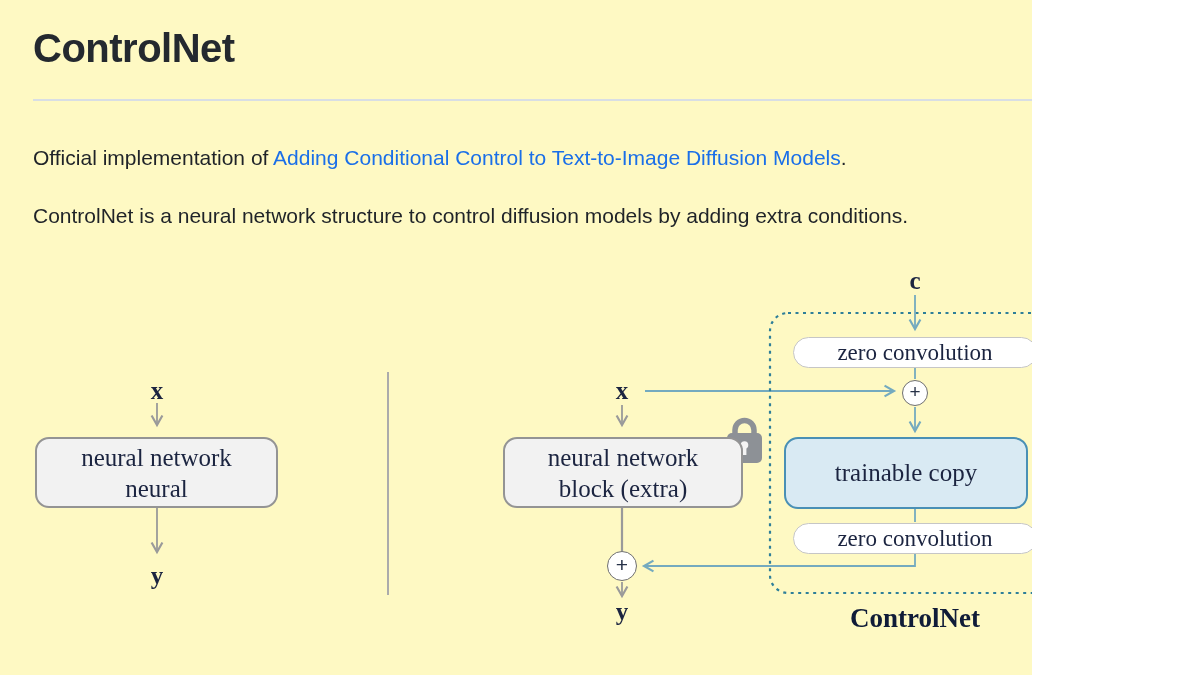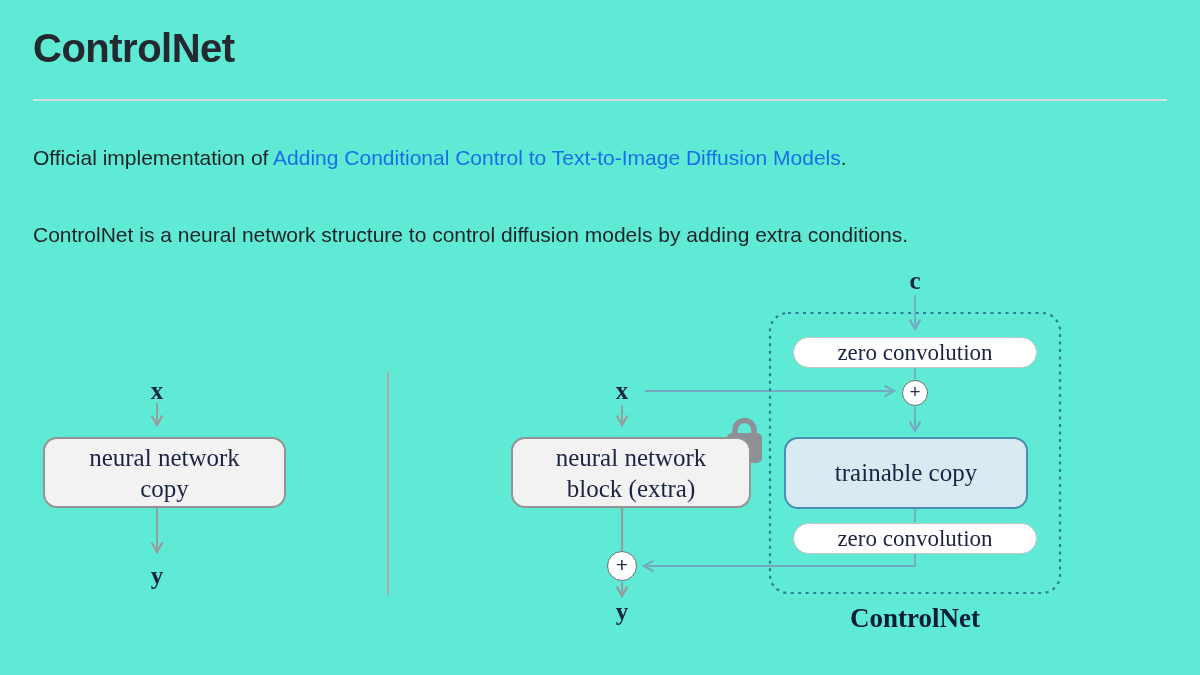--- a/index.html
+++ b/index.html
@@ -1,51 +1,51 @@
 <!DOCTYPE html>
 <html><head>
 <meta charset="utf-8">
 <style>
   * { margin:0; padding:0; box-sizing:border-box; }
   html,body { background:#ffffff; }
   .page {
-    position:relative; width:1200px; height:675px;
-    background:#5eead4; overflow:hidden;
+    position:relative; width:1032px; height:675px;
+    background:#fef9c3; overflow:hidden;
     font-family:"Liberation Sans", sans-serif;
     color:#1f2328;
     text-decoration:underline;
   }
   .doc-title {
     position:absolute; left:33px; top:26px;
     font-size:40px; font-weight:700; letter-spacing:-0.5px; color:#24292f;
   }
   .title-rule {
     position:absolute; left:33px; top:99px; width:1134px; height:2px;
     background:#d8dee4;
   }
   .para { position:absolute; left:33px; font-size:21px; line-height:28px; color:#1f2328; }
   .para-1 { top:144px; width:1140px; }
-  .para-2 { top:202px; width:1140px;margin-top:19px; }
+  .para-2 { top:202px; width:1140px; }
   .doc-link { color:#1a6fe8; text-decoration:none; cursor:pointer; }
 
   
   .figure { position:absolute; left:0; top:255px; width:1200px; height:420px; }
   .figure svg.wires { position:absolute; left:0; top:0; pointer-events:none; }
 
   .fig-label {
     position:absolute; width:44px; text-align:center;
     font-family:"Liberation Serif", serif; font-weight:700;
     font-size:25px; line-height:30px; color:#1b2440;
   }
   .nn-box {
     position:absolute; display:flex; flex-direction:column;
     align-items:center; justify-content:center;
     background:#f2f2f2; border:2px solid #949494; border-radius:14px;
     font-family:"Liberation Serif", serif; font-size:25px; line-height:31px;
-    color:#1b2440; text-align:center;margin-left:8px;
+    color:#1b2440; text-align:center;
   }
   .pill {
     position:absolute; display:flex; align-items:center; justify-content:center;
     background:#ffffff; border:1.5px solid #c6c6c6; border-radius:17px;
     font-family:"Liberation Serif", serif; font-size:23px; color:#1b2440;text-align:center;
   }
   .trainable {
     position:absolute; display:flex; align-items:center; justify-content:center;
     background:#d9eaf3; border:2px solid #4a90b5; border-radius:14px;
     font-family:"Liberation Serif", serif; font-size:25px; color:#1b2440;
@@ -109,21 +109,21 @@
         <path d="M8,17 V12 a9.5,9.5 0 0 1 19,0 V17" fill="none" stroke="#8d9196" stroke-width="5.5"></path>
         <rect x="0" y="15" width="35" height="30" rx="5" fill="#8d9196"></rect>
         <circle cx="17.5" cy="27" r="3.8" fill="#f4f4f4"></circle>
         <rect x="15.6" y="28" width="3.8" height="9" fill="#f4f4f4"></rect>
       </g>
     </svg>
 
     <div class="fig-label" style="left:135px; top:121px;">x</div>
     <div class="nn-box" style="left:35px; top:182px; width:243px; height:71px;">
       <div>neural network</div>
-      <div>copy</div>
+      <div>neural</div>
     </div>
     <div class="fig-label" style="left:135px; top:306px;">y</div>
 
     <div class="fig-label" style="left:600px; top:121px;">x</div>
     <div class="nn-box" style="left:503px; top:182px; width:240px; height:71px;">
       <div>neural network</div>
       <div>block (extra)</div>
     </div>
     <div class="sum-node sum-mid">+</div>
     <div class="fig-label" style="left:600px; top:342px;">y</div>

